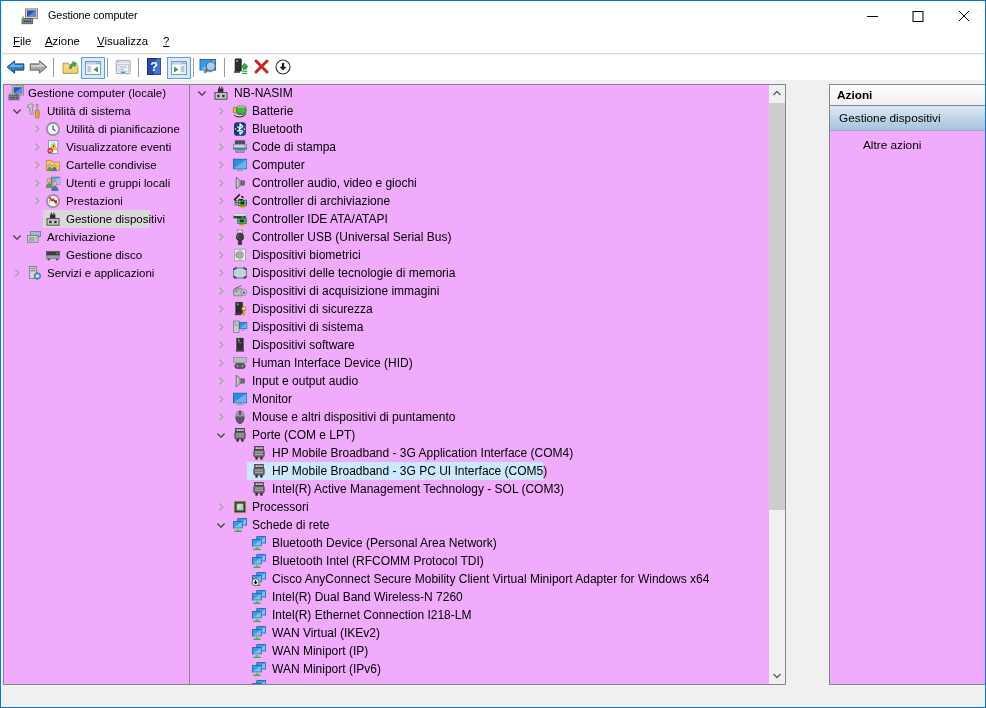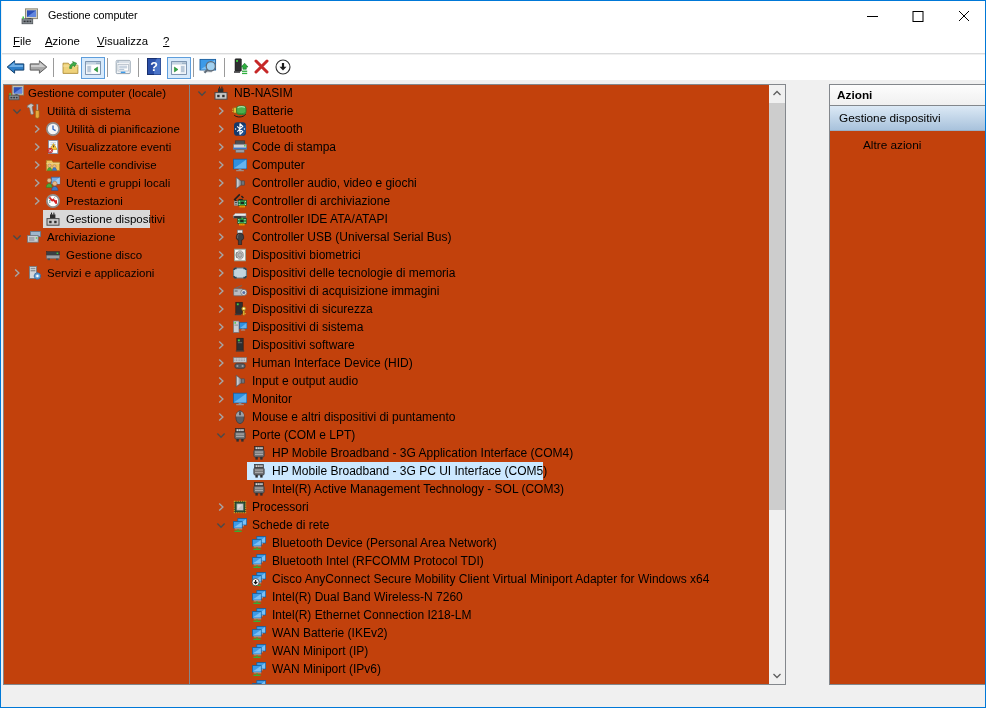--- a/index.html
+++ b/index.html
@@ -7,21 +7,21 @@
 .titlebar { position:absolute; left:1px; top:0; width:983px; height:30px; background:#FFF; }
 .titleico { position:absolute; left:19px; top:7px; width:17px; height:17px; }
 .title { position:absolute; left:46px; top:8px; font-size:10.8px; letter-spacing:-.1px; }
 .menubar { position:absolute; left:1px; top:30px; width:983px; height:23px; background:#FFF; border-bottom:1px solid #DADBDC; }
 .mi { position:absolute; top:4px; font-size:11.4px; }
 .toolbar { position:absolute; left:1px; top:54px; width:983px; height:25px; background:#FFF; }
 .tb { position:absolute; }
 .sep { position:absolute; top:3px; width:1px; height:19px; background:#9A9A9A; }
 .tbtn { position:absolute; top:2px; width:24px; height:22px; border:1px solid #5E9EDC; background:#D8EAFB; }
 .tbtn svg { position:absolute; left:3px; top:2px; }
-.panel { position:absolute; top:83px; height:601px; background:#c2410c; border:1px solid #83878C; overflow:hidden; }
+.panel { position:absolute; top:83px; height:601px; background:#f0abfc; border:1px solid #83878C; overflow:hidden; }
 #pL { left:2px; width:188px; }
 #pM { left:188px; width:597px; }
 #pR { left:828px; width:180px; }
 .r { height:18px; position:relative; white-space:nowrap; line-height:18px; font-size:11.5px; }
 #pL .r:first-child, #pM .r:first-child { margin-top:-1px; }
 #pM .r { font-size:12px; }
 .chev, .ico { position:absolute; top:1px; width:16px; height:16px; }
 .txt { position:absolute; top:0; }
 .a0 .ico { left:4px; } .a0 .txt { left:24px; }
 .a1 .chev { left:5px; } .a1 .ico { left:22px; } .a1 .txt { left:43px; }
@@ -735,21 +735,21 @@
 <div class="r b2">
       <svg class="ico">
         <use href="#net"></use>
       </svg>
       <span class="txt">Intel(R) Ethernet Connection I218-LM</span>
     </div>
 <div class="r b2">
       <svg class="ico">
         <use href="#net"></use>
       </svg>
-      <span class="txt">WAN Batterie (IKEv2)</span>
+      <span class="txt">WAN Virtual (IKEv2)</span>
     </div>
 <div class="r b2">
       <svg class="ico">
         <use href="#net"></use>
       </svg>
       <span class="txt">WAN Miniport (IP)</span>
     </div>
 <div class="r b2">
       <svg class="ico">
         <use href="#net"></use>

